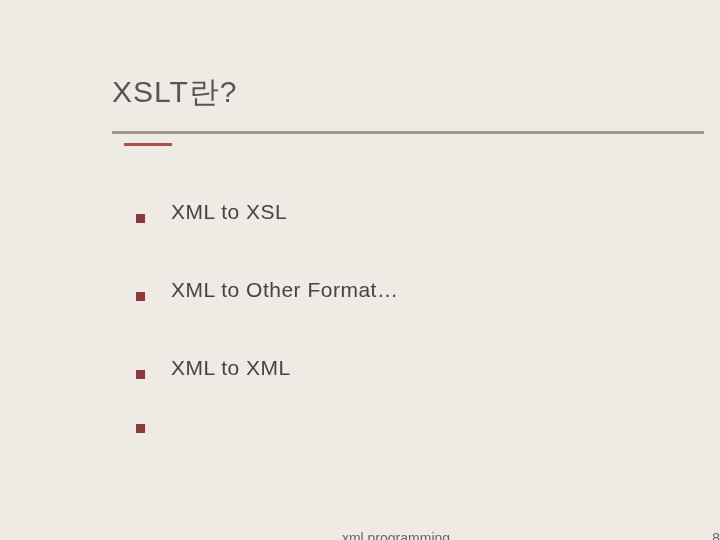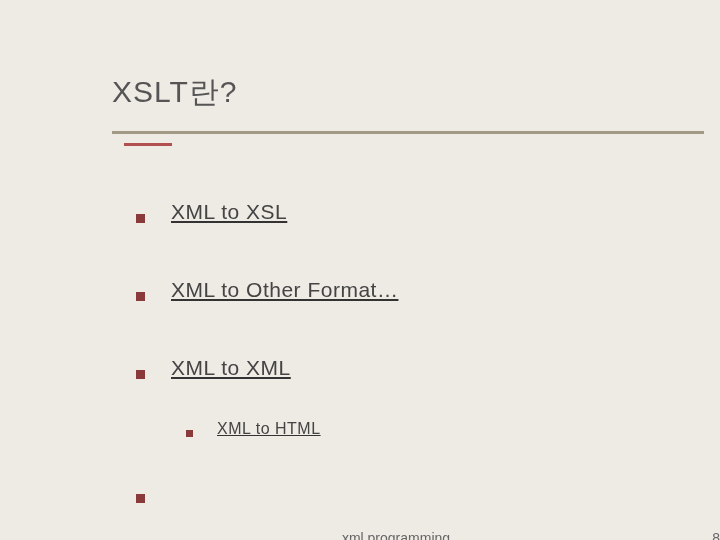--- a/index.html
+++ b/index.html
@@ -37,21 +37,20 @@
     position: absolute;
     left: 0;
     top: 0;
     width: 48px;
     height: 3px;
     background: #b05050;
   }
   .content {
     padding-top: 30px;
     padding-left: 12px;
-    text-decoration: underline;
   }
   .item {
     display: flex;
     align-items: baseline;
     margin-bottom: 30px;
   }
   .bullet {
     width: 9px;
     height: 9px;
     background: #8a3a3a;
@@ -121,24 +120,20 @@
       <span class="bullet"></span>
       <span class="item-text">XML to Other Format…</span>
     </div>
 
     <div class="item">
       <span class="bullet"></span>
       <span class="item-text">XML to XML</span>
     </div>
 
     <div class="sub">
-      <div class="item">
-        <span class="bullet small"></span>
-        <span class="item-text small">XML to HTML</span>
-      </div>
     </div>
 
     <div class="item">
       <span class="bullet"></span>
     </div>
 
   </div>
 
   <div class="footer-center">xml programming</div>
   <div class="footer-right">8</div>

